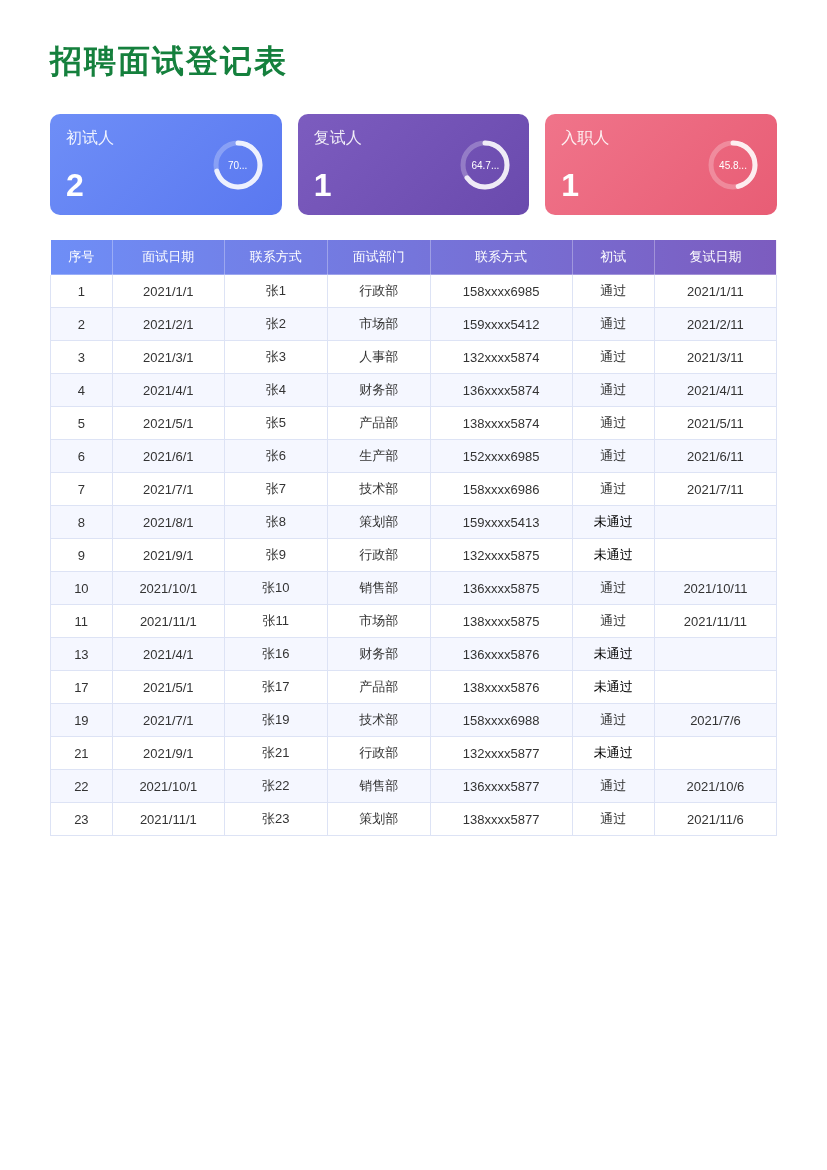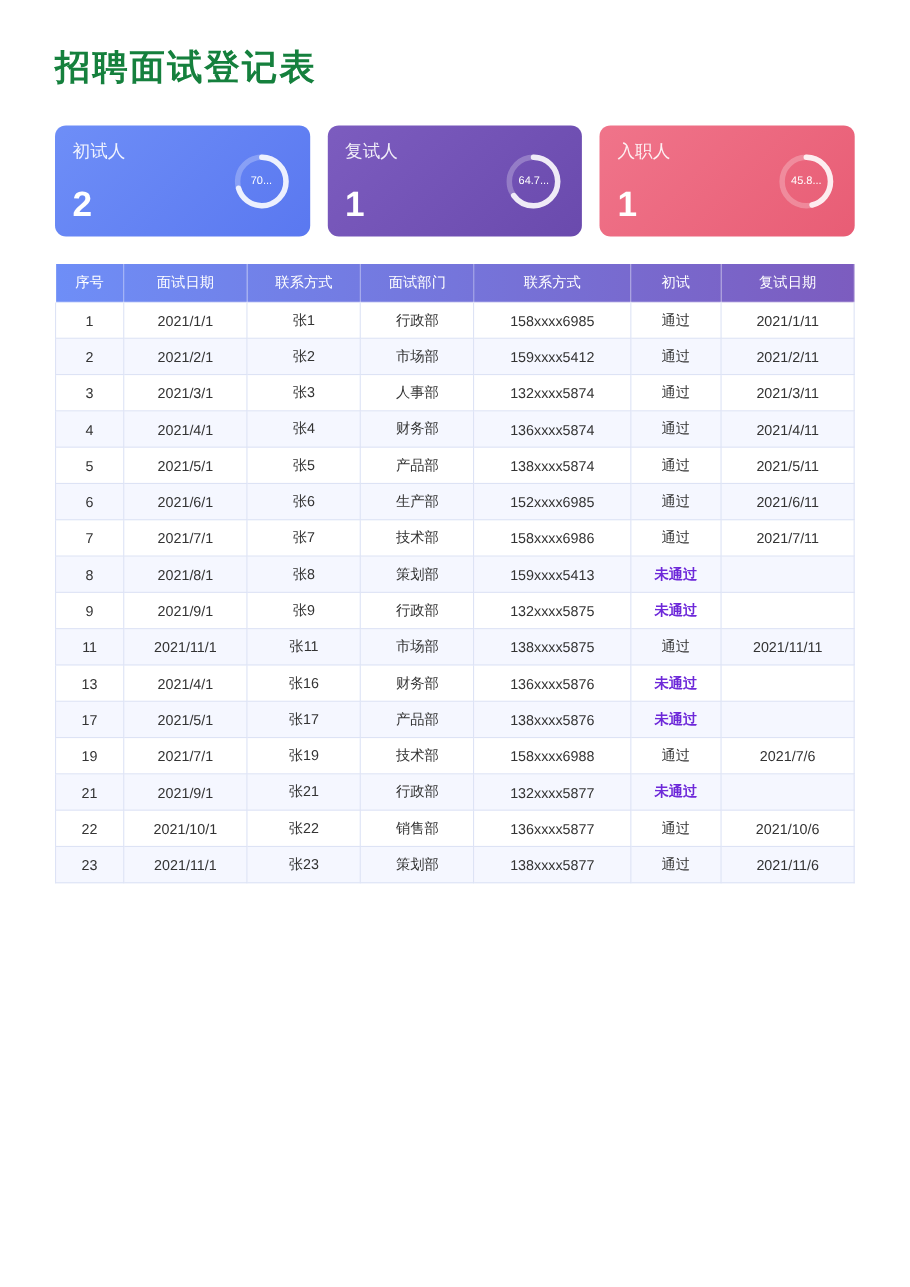--- a/index.html
+++ b/index.html
@@ -95,21 +95,21 @@
     tbody tr:nth-child(even) { background: #f5f7ff; }
     tbody tr:nth-child(odd) { background: #fff; }
 
     tbody td {
       padding: 7px 6px;
       text-align: center;
       border: 1px solid #dde3f5;
       color: #333;
     }
 
-    .fail { color: #6d28d9; font-weight: bold; }
+    .fail { color: #000000; }
   </style>
 </head>
 <body>
 
 <div class="page-title">招聘面试登记表</div>
 
 <div class="summary-cards">
 <div class="card blue">
     <div class="card-left">
       <div class="card-label">初试人</div>
@@ -239,20 +239,29 @@
       <tr>
         <td>9</td>
         <td>2021/9/1</td>
         <td>张9</td>
         <td>行政部</td>
         <td>132xxxx5875</td>
         <td class="fail">未通过</td>
         <td></td>
       </tr>
       <tr>
+        <td>10</td>
+        <td>2021/10/1</td>
+        <td>张10</td>
+        <td>销售部</td>
+        <td>136xxxx5875</td>
+        <td>通过</td>
+        <td>2021/10/11</td>
+      </tr>
+      <tr>
         <td>11</td>
         <td>2021/11/1</td>
         <td>张11</td>
         <td>市场部</td>
         <td>138xxxx5875</td>
         <td>通过</td>
         <td>2021/11/11</td>
       </tr>
       <tr>
         <td>13</td>

